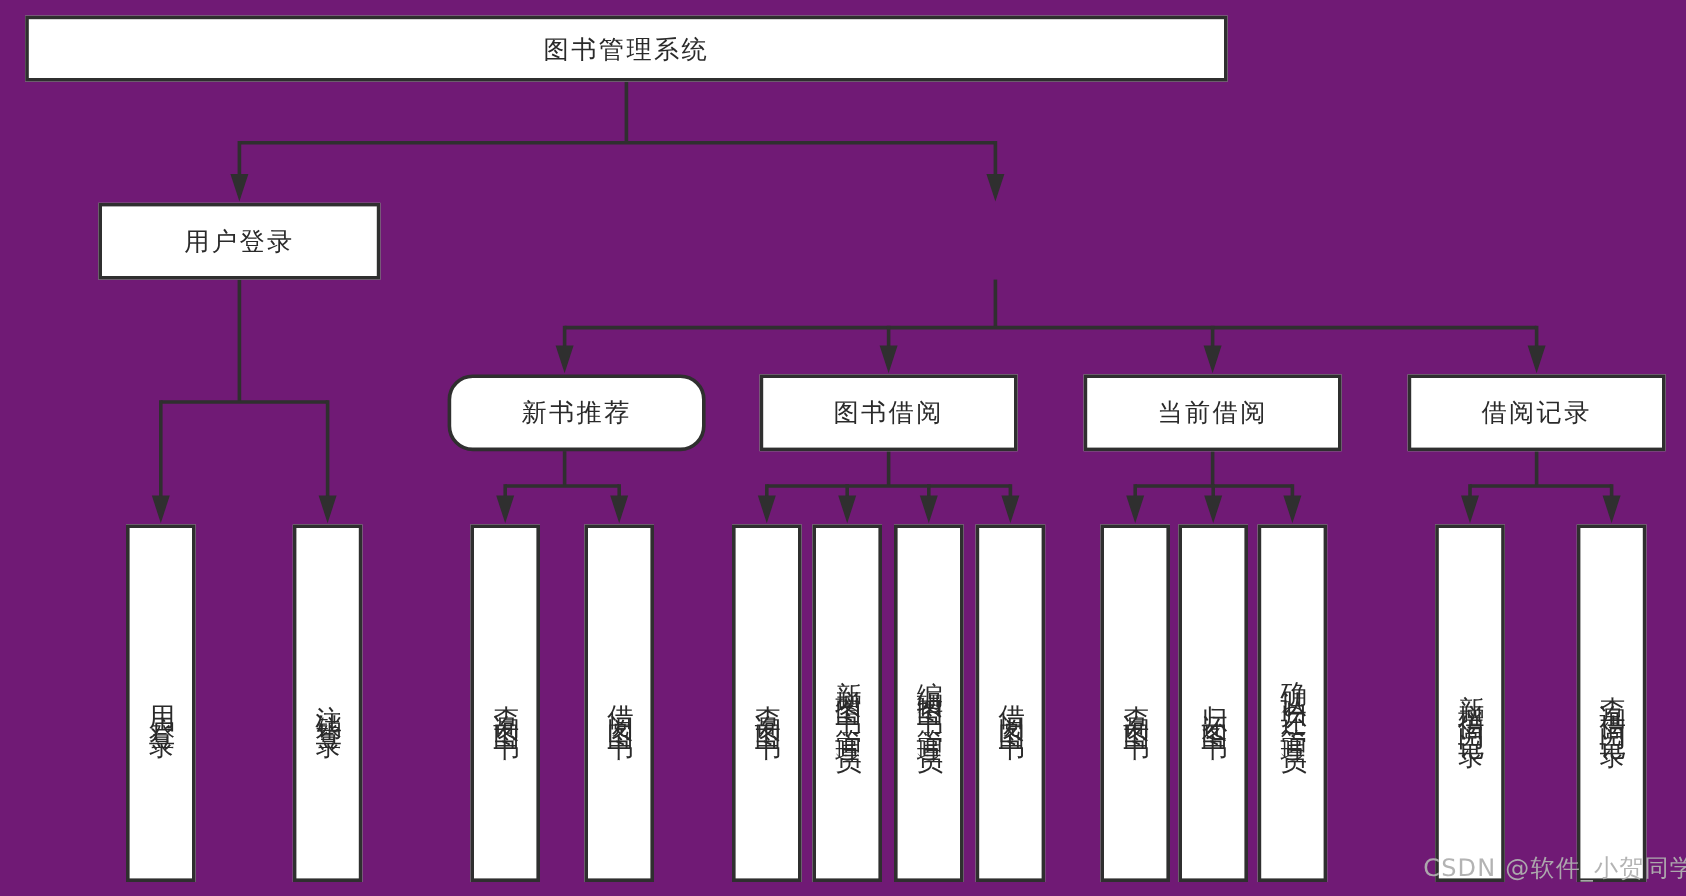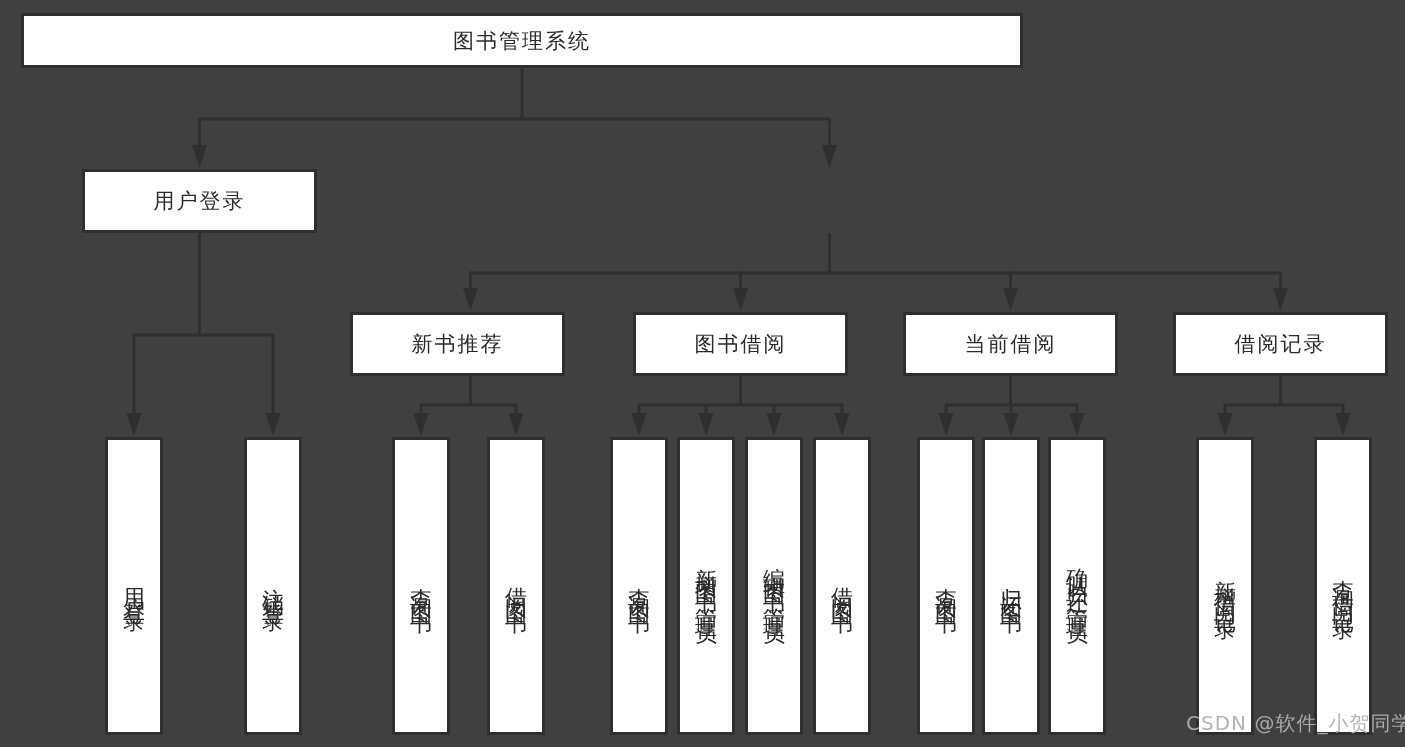--- a/index.html
+++ b/index.html
@@ -5,21 +5,21 @@
   html, body {
     margin: 0;
     padding: 0;
     background: #ffffff;
     font-family: "DejaVu Sans", "Liberation Sans", sans-serif;
   }
   .canvas {
     position: relative;
     width: 1405px;
     height: 747px;
-    background: #404040;
+    background: #701a75;
     overflow: hidden;
   }
   .connectors {
     position: absolute;
     left: 0;
     top: 0;
     width: 1405px;
     height: 747px;
     pointer-events: none;
   }
@@ -138,21 +138,21 @@
       <polygon points="1077,436 1069.5,413 1084.5,413"></polygon>
       <polygon points="1225,436 1217.5,413 1232.5,413"></polygon>
       <polygon points="1343,436 1335.5,413 1350.5,413"></polygon>
     </g>
   </svg>
 
   <div class="box hbox root-box">图书管理系统</div>
 
   <div class="box hbox l2-box" style="left:82px;">用户登录</div>
 
-  <div class="box hbox l3-box" style="left:350px;">新书推荐</div>
+  <div class="box hbox l3-box" style="left:373px;border-radius:21px;">新书推荐</div>
   <div class="box hbox l3-box" style="left:903px;">当前借阅</div>
   <div class="box hbox l3-box" style="left:633px;">图书借阅</div>
   <div class="box hbox l3-box" style="left:1173px;">借阅记录</div>
 
   <div class="box vbox" style="left:105px;">用户登录</div>
   <div class="box vbox" style="left:244px;">注销登录</div>
 
   <div class="box vbox" style="left:392px;">查询图书</div>
   <div class="box vbox" style="left:487px;">借阅图书</div>
 

